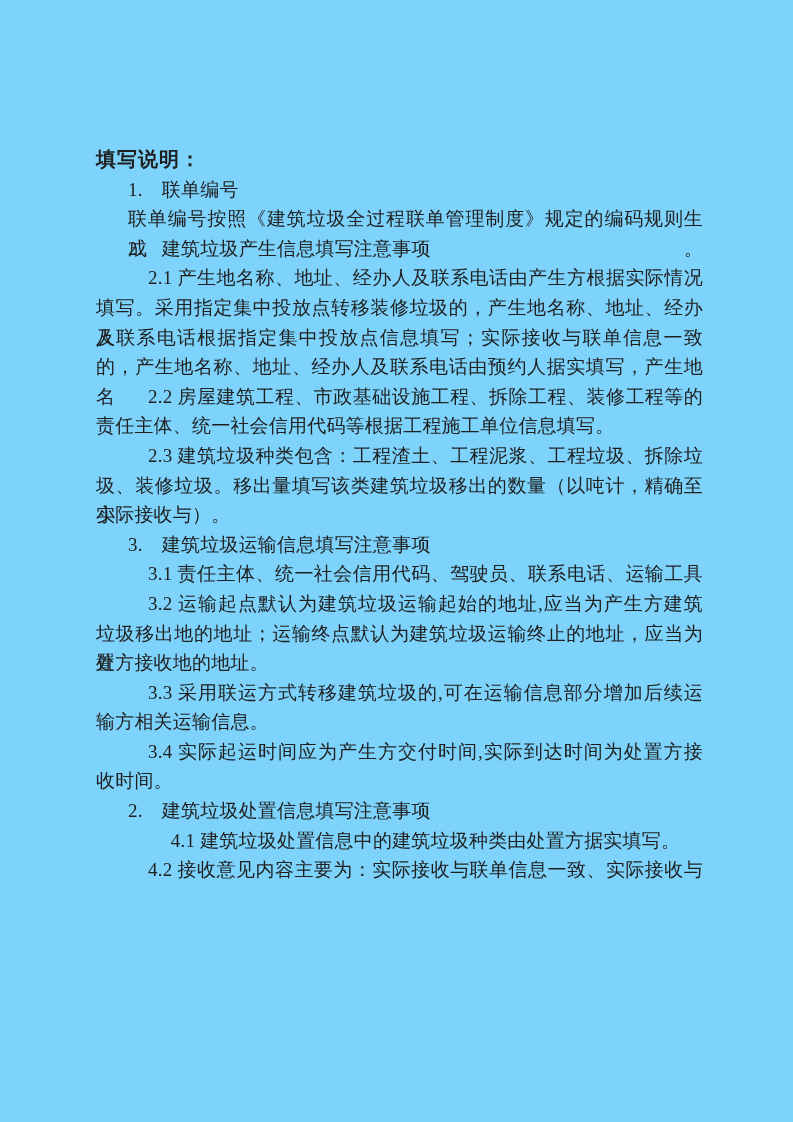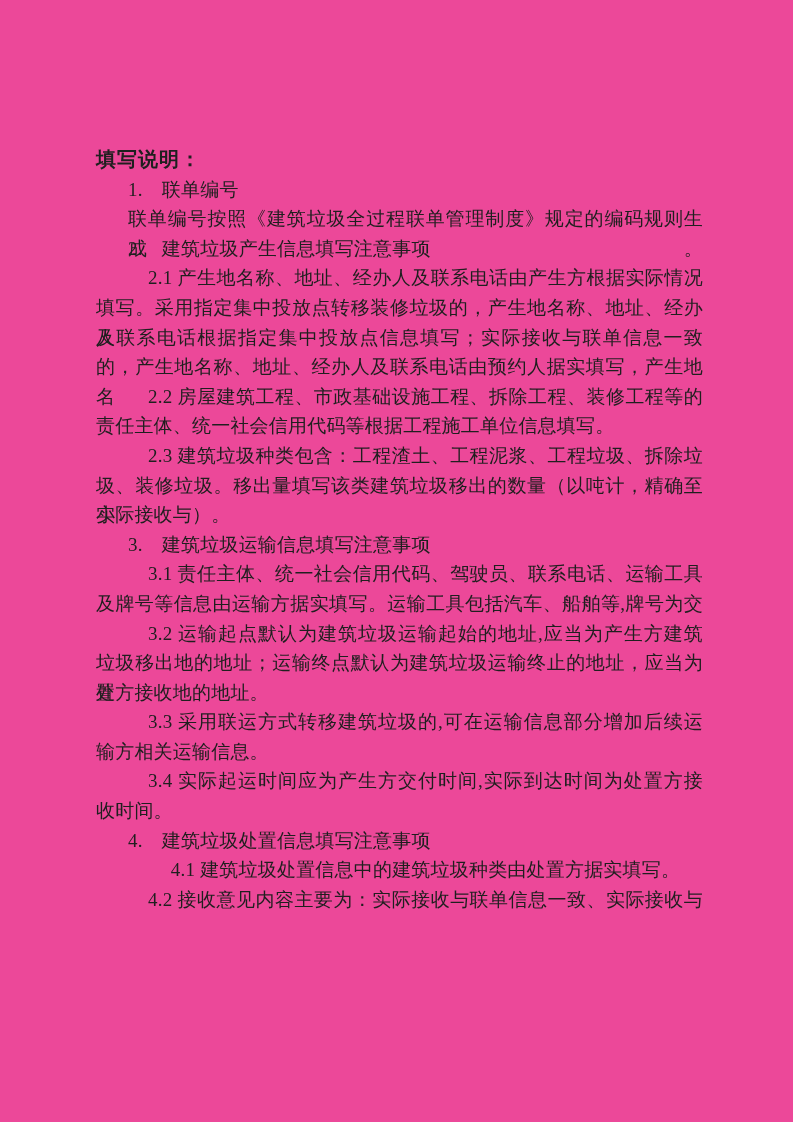--- a/index.html
+++ b/index.html
@@ -9,21 +9,21 @@
     height: 1122px;
     position: relative;
     overflow: hidden;
     font-family: "Liberation Serif", "DejaVu Serif", serif;
     color: #1f1f1f;
   }
   .page {
     position: absolute;
     left: 0; top: 0;
     width: 793px; height: 1122px;
-    background: #ec4899;
+    background: #7dd3fc;
   }
   .doc-body {
     position: absolute;
     left: 96px;
     top: 145px;
     width: 607px;
   }
   .line {
     font-size: 19px;
     line-height: 29.6px;
@@ -59,25 +59,24 @@
       <div class="line indent-none justify">填写。采用指定集中投放点转移装修垃圾的，产生地名称、地址、经办人</div>
       <div class="line indent-none justify">及联系电话根据指定集中投放点信息填写；实际接收与联单信息一致</div>
       <div class="line indent-none justify">的，产生地名称、地址、经办人及联系电话由预约人据实填写，产生地名</div>
       <div class="line indent-sub justify">2.2 房屋建筑工程、市政基础设施工程、拆除工程、装修工程等的</div>
       <div class="line indent-none">责任主体、统一社会信用代码等根据工程施工单位信息填写。</div>
       <div class="line indent-sub justify">2.3 建筑垃圾种类包含：工程渣土、工程泥浆、工程垃圾、拆除垃</div>
       <div class="line indent-none justify">圾、装修垃圾。移出量填写该类建筑垃圾移出的数量（以吨计，精确至小</div>
       <div class="line indent-none">实际接收与）。</div>
       <div class="line indent-item">3.　建筑垃圾运输信息填写注意事项</div>
       <div class="line indent-sub justify">3.1 责任主体、统一社会信用代码、驾驶员、联系电话、运输工具</div>
-      <div class="line indent-none justify">及牌号等信息由运输方据实填写。运输工具包括汽车、船舶等,牌号为交</div>
       <div class="line indent-sub justify">3.2 运输起点默认为建筑垃圾运输起始的地址,应当为产生方建筑</div>
       <div class="line indent-none justify">垃圾移出地的地址；运输终点默认为建筑垃圾运输终止的地址，应当为处</div>
       <div class="line indent-none">置方接收地的地址。</div>
       <div class="line indent-sub justify">3.3 采用联运方式转移建筑垃圾的,可在运输信息部分增加后续运</div>
       <div class="line indent-none">输方相关运输信息。</div>
       <div class="line indent-sub justify">3.4 实际起运时间应为产生方交付时间,实际到达时间为处置方接</div>
       <div class="line indent-none">收时间。</div>
-      <div class="line indent-item">4.　建筑垃圾处置信息填写注意事项</div>
+      <div class="line indent-item">2.　建筑垃圾处置信息填写注意事项</div>
       <div class="line indent-sub">4.1 建筑垃圾处置信息中的建筑垃圾种类由处置方据实填写。</div>
       <div class="line indent-sub justify">4.2 接收意见内容主要为：实际接收与联单信息一致、实际接收与</div>
     </div>
 </div>
 
 </body></html>

